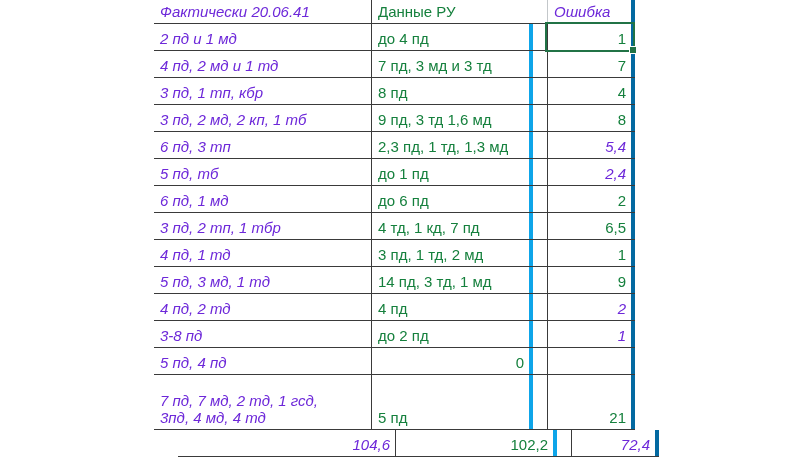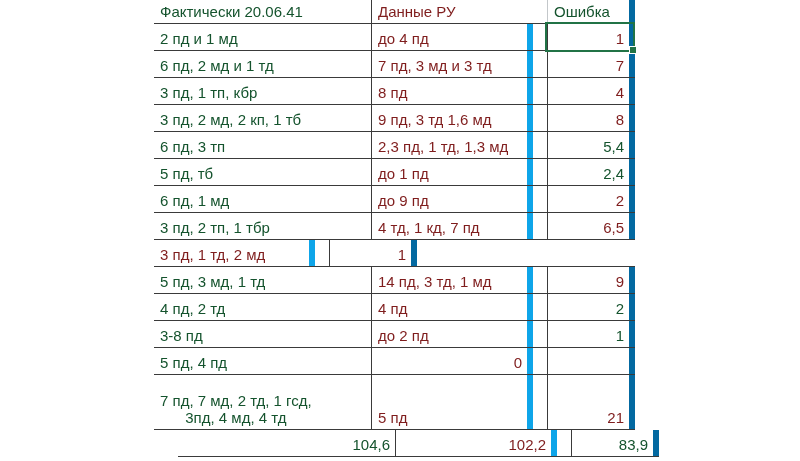--- a/index.html
+++ b/index.html
@@ -36,30 +36,30 @@
   .cell {
     box-sizing: border-box;
     display: flex;
     align-items: flex-end;
     padding: 0 4px 3px 6px;
     white-space: nowrap;
     overflow: hidden;
     line-height: 1.15;
   }
   .c-fact { width: 218px; flex: 0 0 218px; border-right: 1px solid #3a3a3a; }
-  .c-ru   { width: 161px; flex: 0 0 161px; border-right: 6px solid #0ea5e9; }
+  .c-ru   { width: 161px; flex: 0 0 161px; border-right: 4px solid #0ea5e9; }
   .c-nar  { width: 15px;  flex: 0 0 15px;  border-right: 1px solid #3a3a3a; padding: 0; }
-  .c-err  { width: 87px;  flex: 0 0 87px;  border-right: 6px solid #0369a1; }
+  .c-err  { width: 87px;  flex: 0 0 87px;  border-right: 4px solid #0369a1; }
   
   .row.header .c-ru  { border-right: 1px solid transparent; }
   .row.header .c-nar { border-right: 1px solid #c3c7ca; }
   .right-al { justify-content: flex-end; text-align: right; padding-right: 5px; }
-  .red { color: #7f1d1d; }
-  .black { color: #14532d; }
-  .fact-multiline { white-space: normal; text-align: center; }
+  .red { color: #15803d; }
+  .black { color: #6d28d9; font-style: italic; }
+  .fact-multiline { white-space: normal; }
   
   #sel-outline {
     position: absolute;
     left: 545px;
     top: 22px;
     width: 90px;
     height: 30px;
     border: 2px solid #217346;
     box-sizing: border-box;
     pointer-events: none;
@@ -95,21 +95,21 @@
         <div class="strip">
           <div class="cell c-fact black">2 пд и 1 мд</div>
           <div class="cell c-ru red">до 4 пд</div>
           <div class="cell c-nar"></div>
           <div class="cell c-err right-al red">1</div>
         </div>
       </div>
       <div class="row single">
         <div class="lmargin"></div>
         <div class="strip">
-          <div class="cell c-fact black">6 пд, 2 мд и 1 тд</div>
+          <div class="cell c-fact black">4 пд, 2 мд и 1 тд</div>
           <div class="cell c-ru red">7 пд, 3 мд и 3 тд</div>
           <div class="cell c-nar"></div>
           <div class="cell c-err right-al red">7</div>
         </div>
       </div>
       <div class="row single">
         <div class="lmargin"></div>
         <div class="strip">
           <div class="cell c-fact black">3 пд, 1 тп, кбр</div>
           <div class="cell c-ru red">8 пд</div>
@@ -141,37 +141,38 @@
           <div class="cell c-fact black">5 пд, тб</div>
           <div class="cell c-ru red">до 1 пд</div>
           <div class="cell c-nar"></div>
           <div class="cell c-err right-al black">2,4</div>
         </div>
       </div>
       <div class="row single">
         <div class="lmargin"></div>
         <div class="strip">
           <div class="cell c-fact black">6 пд, 1 мд</div>
-          <div class="cell c-ru red">до 9 пд</div>
+          <div class="cell c-ru red">до 6 пд</div>
           <div class="cell c-nar"></div>
           <div class="cell c-err right-al red">2</div>
         </div>
       </div>
       <div class="row single">
         <div class="lmargin"></div>
         <div class="strip">
           <div class="cell c-fact black">3 пд, 2 тп, 1 тбр</div>
           <div class="cell c-ru red">4 тд, 1 кд, 7 пд</div>
           <div class="cell c-nar"></div>
           <div class="cell c-err right-al red">6,5</div>
         </div>
       </div>
       <div class="row single">
         <div class="lmargin"></div>
         <div class="strip">
+          <div class="cell c-fact black">4 пд, 1 тд</div>
           <div class="cell c-ru red">3 пд, 1 тд, 2 мд</div>
           <div class="cell c-nar"></div>
           <div class="cell c-err right-al red">1</div>
         </div>
       </div>
       <div class="row single">
         <div class="lmargin"></div>
         <div class="strip">
           <div class="cell c-fact black">5 пд, 3 мд, 1 тд</div>
           <div class="cell c-ru red">14 пд, 3 тд, 1 мд</div>
@@ -218,21 +219,21 @@
         </div>
       </div>
     </div>
 
   <div class="row totals">
     <div class="lmargin"></div>
     <div class="strip">
       <div class="cell c-fact right-al black">104,6</div>
       <div class="cell c-ru right-al red">102,2</div>
       <div class="cell c-nar"></div>
-      <div class="cell c-err right-al black">83,9</div>
+      <div class="cell c-err right-al black">72,4</div>
     </div>
   </div>
 
   <div id="sel-outline">
     <div id="sel-handle"></div>
   </div>
 
 </div>
 
 </body></html>

